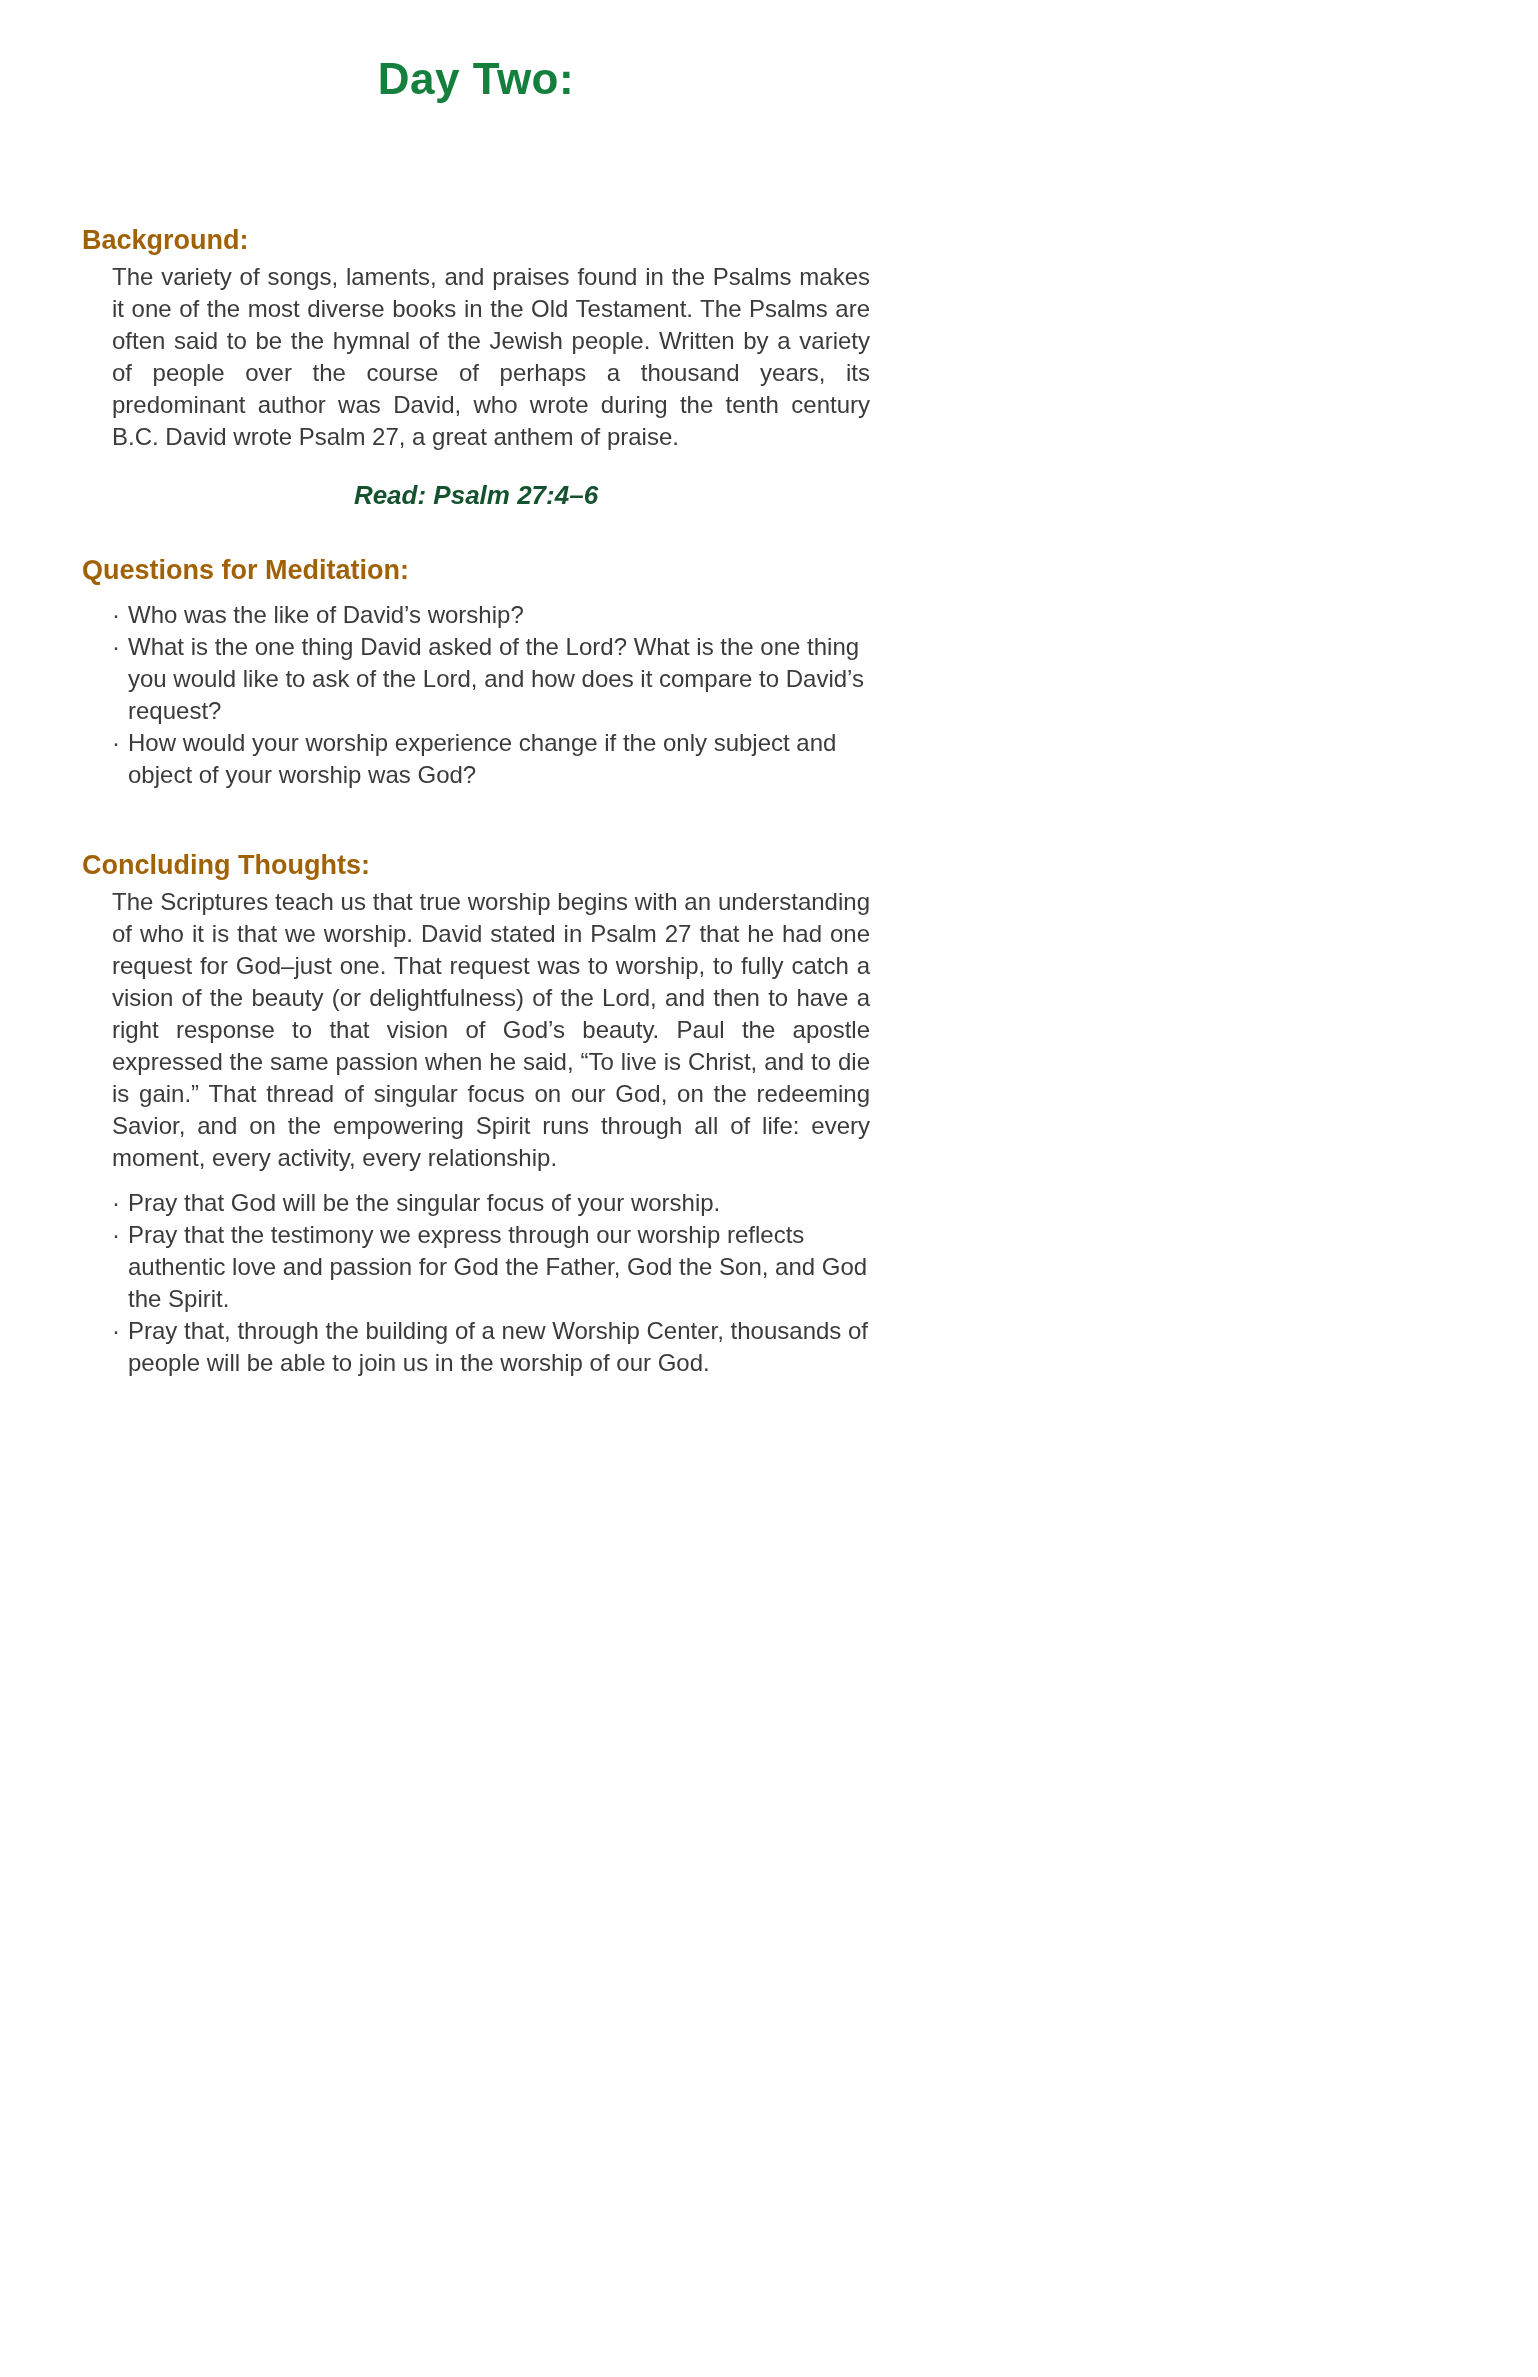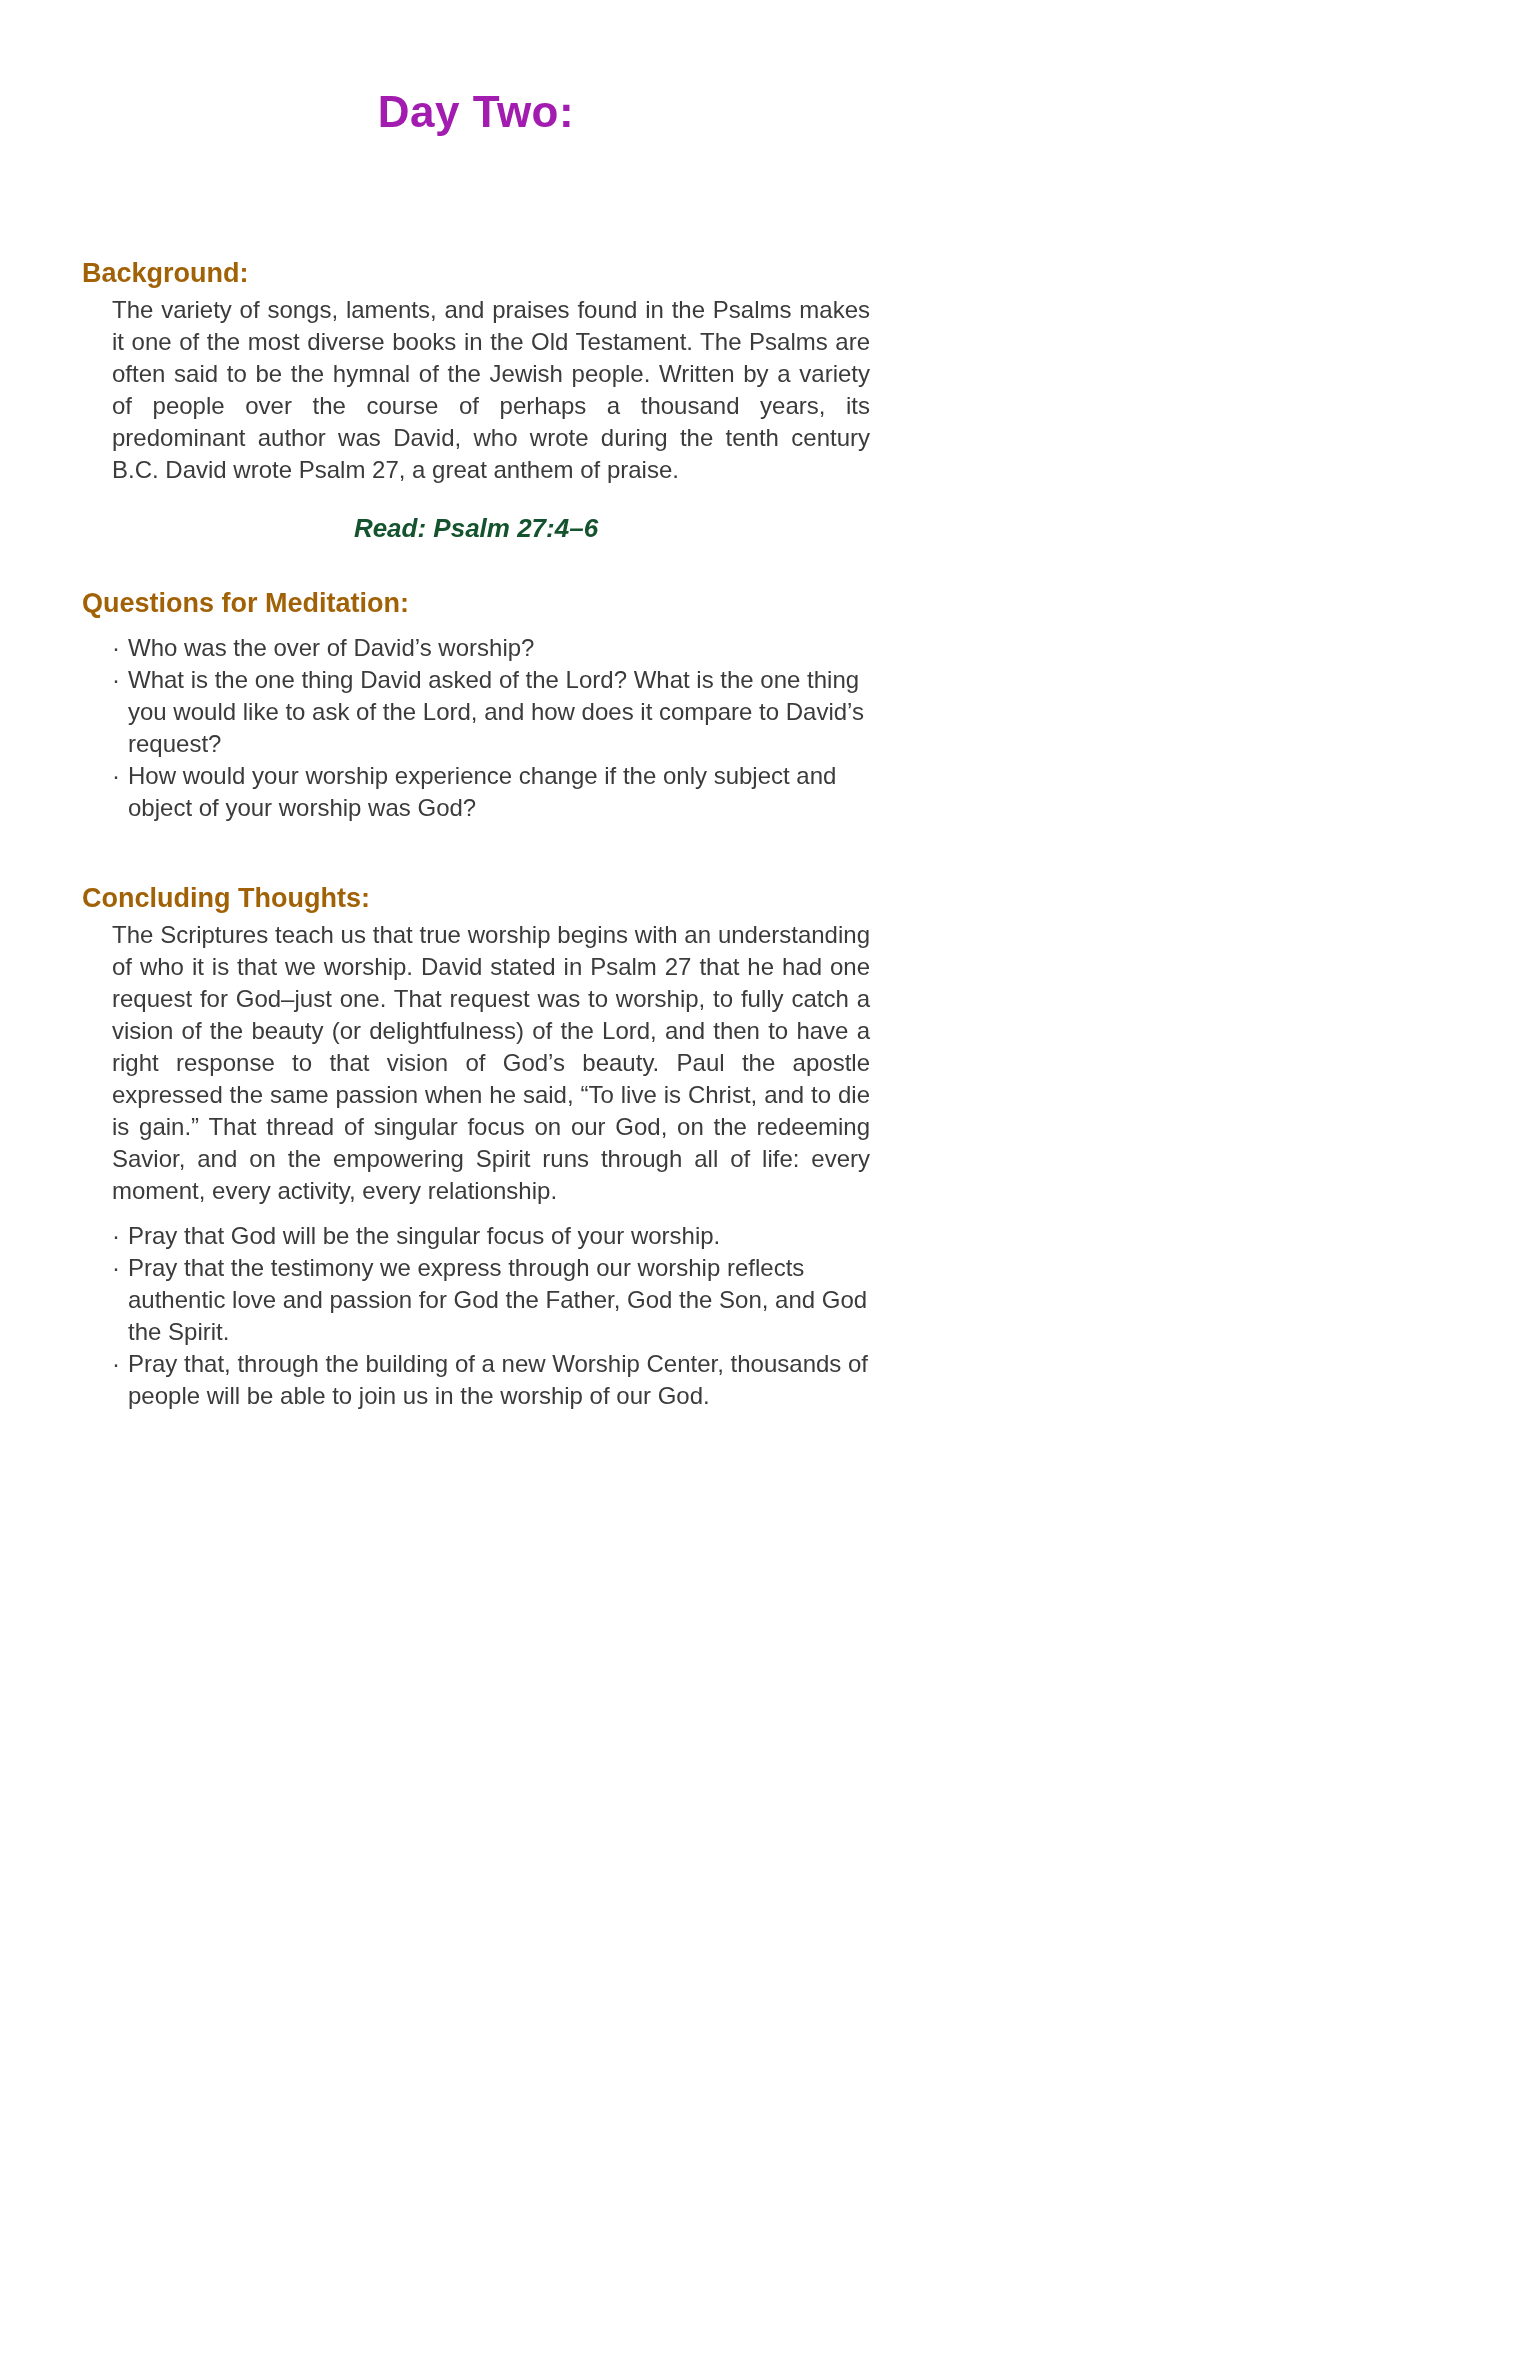--- a/index.html
+++ b/index.html
@@ -17,26 +17,26 @@
   }
 
   .page {
     position: absolute;
     top: 0;
     left: 82px;
     width: 788px;
   }
 
   .page-title {
-    margin-top: 84px;
+    margin-top: 51px;
     text-align: center;
     font-size: 44px;
     line-height: 56px;
     font-weight: bold;
-    color: #a21caf;
+    color: #15803d;
     letter-spacing: 0.5px;
   }
 
   .section-heading {
     font-size: 27px;
     line-height: 32px;
     font-weight: bold;
     color: #a16207;
   }
 
@@ -97,21 +97,21 @@
 
   <div class="section-heading heading-background">Background:</div>
 
   <p class="body-paragraph">The variety of songs, laments, and praises found in the Psalms makes it one of the most diverse books in the Old Testament. The Psalms are often said to be the hymnal of the Jewish people. Written by a variety of people over the course of perhaps a thousand years, its predominant author was David, who wrote during the tenth century B.C. David wrote Psalm 27, a great anthem of praise.</p>
 
   <div class="read-line">Read: Psalm 27:4–6</div>
 
   <div class="section-heading heading-meditation">Questions for Meditation:</div>
 
   <ul class="bullet-list">
-    <li>Who was the over of David’s worship?</li>
+    <li>Who was the like of David’s worship?</li>
     <li>What is the one thing David asked of the Lord? What is the one thing you would like to ask of the Lord, and how does it compare to David’s request?</li>
     <li>How would your worship experience change if the only subject and object of your worship was God?</li>
   </ul>
 
   <div class="section-heading heading-concluding">Concluding Thoughts:</div>
 
   <p class="body-paragraph">The Scriptures teach us that true worship begins with an understanding of who it is that we worship. David stated in Psalm 27 that he had one request for God–just one. That request was to worship, to fully catch a vision of the beauty (or delightfulness) of the Lord, and then to have a right response to that vision of God’s beauty. Paul the apostle expressed the same passion when he said, “To live is Christ, and to die is gain.” That thread of singular focus on our God, on the redeeming Savior, and on the empowering Spirit runs through all of life: every moment, every activity, every relationship.</p>
 
 
   <ul class="bullet-list">

